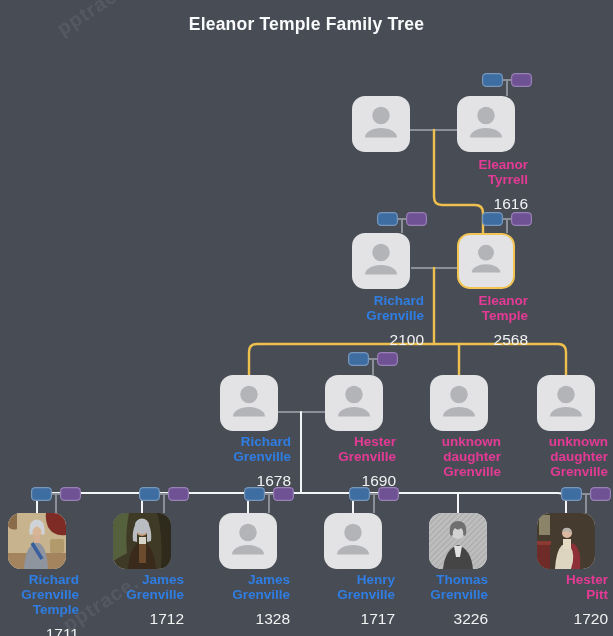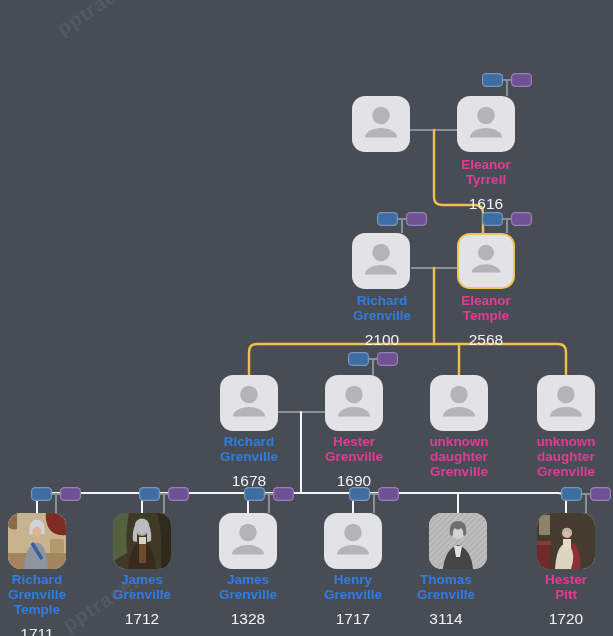--- a/index.html
+++ b/index.html
@@ -24,41 +24,42 @@
   
   #wires{position:absolute;left:0;top:0;z-index:1;}
   
   .card{
     position:absolute;width:58px;height:56px;border-radius:13px;background:#e3e3e5;
     z-index:2;overflow:hidden;box-sizing:border-box;
   }
   .card.highlight{border:2.5px solid #f2c452;}
   .card svg{display:block;width:100%;height:100%;}
   
-  .label{position:absolute;width:84px;text-align:center;z-index:2;}
+  .label{position:absolute;width:84px;text-align:right;z-index:2;}
   .nm{font-size:13.5px;font-weight:700;line-height:15px;white-space:pre-line;}
   .nm.male{color:#2f7de2;}
   .nm.female{color:#e43a95;}
   .yr{font-size:15.5px;font-weight:400;color:#f2f2f3;line-height:17px;margin-top:8px;}
   
   .pills{position:absolute;width:50px;height:14px;z-index:3;}
   .pill{position:absolute;top:0;width:21px;height:14px;border-radius:4.5px;cursor:pointer;}
   .pill.blue{left:0;background:#3e6da2;box-shadow:inset 0 0 0 1.2px rgba(165,185,210,.55);}
   .pill.purple{left:29px;background:#6f5294;box-shadow:inset 0 0 0 1.2px rgba(195,175,220,.5);}
   .pill-link{position:absolute;left:20px;top:6px;width:10px;height:2px;background:#8b8f97;}
   .pill-drop{position:absolute;left:24px;top:7px;width:2px;background:#8b8f97;}
 </style>
 </head>
 <body>
 
 <div id="stage">
 
   <div class="watermark" style="left:52px;top:-4px;">pptrace.</div>
   <div class="watermark" style="left:58px;top:592px;">pptrace.</div>
 
+  <div class="title">Eleanor Temple Family Tree</div>
 
   <svg id="wires" width="613" height="636">
 
     <path d="M410,130 H457" stroke="#8b8f97" stroke-width="2" fill="none"></path>
     <path d="M411,268 H457" stroke="#8b8f97" stroke-width="2" fill="none"></path>
     <path d="M278,412 H325" stroke="#8b8f97" stroke-width="2" fill="none"></path>
 
     <g stroke="#efc04d" stroke-width="2.4" fill="none" stroke-linecap="round">
       <path d="M434,130 V197 Q434,205 442,205 H475 Q483,205 483,213 V234"></path>
       <path d="M434,268 V344"></path>
@@ -289,21 +290,21 @@
       <rect width="58" height="56" fill="url(#hatch)"></rect>
       <path d="M14,56 Q16,36 29,32 Q42,36 44,56 Z" fill="#454545"></path>
       <path d="M25,33 H33 L31,44 H27 Z" fill="#e0e0e0"></path>
       <circle cx="29" cy="19" r="7" fill="#d2d2d2"></circle>
       <path d="M21,15 a8,7 0 0 1 16,0 q1,5 -1,8 l-2,-1 q1,-4 -2,-7 q-3,3 -6,0 q-3,3 -2,7 l-2,1 q-2,-3 -1,-8 z" fill="#6f6f6f"></path>
     </svg>
   </div>
   <div class="label" style="left:404px;top:572px;">
     <div class="nm male">Thomas
 Grenville</div>
-    <div class="yr">3114</div>
+    <div class="yr">3226</div>
   </div>
 
   <div class="pills" style="left:561px;top:487px;">
     <span class="pill-drop" style="height:19px;"></span>
     <span class="pill-link"></span>
     <span class="pill blue"></span>
     <span class="pill purple"></span>
   </div>
   <div class="card" style="left:537px;top:513px;">
     <svg viewBox="0 0 58 56">

